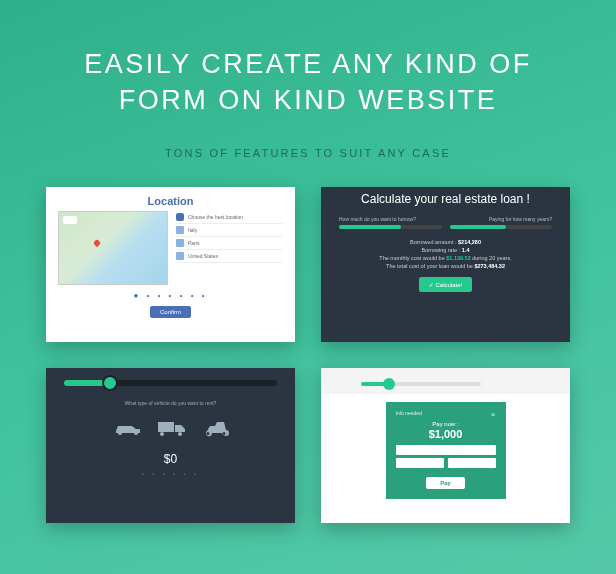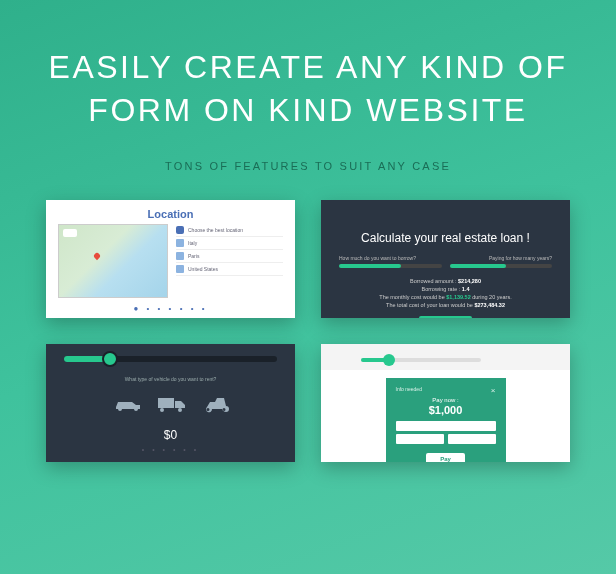--- a/index.html
+++ b/index.html
@@ -1,40 +1,40 @@
 <!DOCTYPE html>
 <html><head>
 <meta charset="utf-8">
 <style>
 *{margin:0;padding:0;box-sizing:border-box;font-family:Arial,Helvetica,sans-serif}
 body{width:616px;height:574px;background:linear-gradient(160deg,#2fb08b 0%,#3fc29d 50%,#55c9a7 100%);overflow:hidden}
 .hero{text-align:center;padding:46px 20px 28px}
-.hero h1{color:#fff;font-weight:300;font-size:32px;letter-spacing:2.5px;line-height:1.35}
+.hero h1{color:#fff;font-weight:300;font-size:27px;letter-spacing:2.5px;line-height:1.35}
 .hero p{color:#1a6d56;font-size:11px;letter-spacing:2.2px;margin-top:28px;font-weight:500}
 .grid{display:grid;grid-template-columns:1fr 1fr;gap:26px;padding:0 46px 40px}
-.card{height:118px;background:#fff;box-shadow:0 6px 18px rgba(0,0,0,.25);position:relative;overflow:hidden}
+.card{height:155px;background:#fff;box-shadow:0 6px 18px rgba(0,0,0,.25);position:relative;overflow:hidden}
 .card.dark{background:#2b3542}
 .card.dark2{background:#2b3542}
 
 
 .c1-title{text-align:center;color:#4a6fb5;font-size:11px;font-weight:600;padding:8px 0 4px}
 .c1-body{display:flex;padding:0 12px;gap:8px}
 .c1-map{width:110px;height:74px;background:linear-gradient(135deg,#cfe6c9 0%,#d8ecd5 40%,#b7dff0 60%,#a4d4ea 100%);border:1px solid #ccc;position:relative}
 .c1-map::before{content:"";position:absolute;left:4px;top:4px;width:14px;height:8px;background:#fff;border-radius:2px}
 .c1-map::after{content:"";position:absolute;left:35px;top:28px;width:6px;height:6px;background:#e74c3c;border-radius:50% 50% 50% 0;transform:rotate(-45deg)}
 .c1-list{flex:1;font-size:5px;color:#667}
 .c1-row{display:flex;align-items:center;gap:4px;padding:2px 0;border-bottom:1px solid #eee}
 .c1-check{width:8px;height:8px;background:#4a6fb5;border-radius:2px}
 .c1-icon{width:8px;height:8px;background:#8cb3e0;border-radius:1px}
 .c1-foot{text-align:center;padding-top:6px}
 .c1-dots{font-size:8px;letter-spacing:3px;color:#4a6fb5}
 .c1-btn{display:inline-block;background:#4a6fb5;color:#fff;font-size:6px;padding:3px 10px;border-radius:2px;margin-top:4px}
 
 
-.c2{padding:31px 18px;color:#fff;text-align:center}
+.c2{padding:5px 18px;color:#fff;text-align:center}
 .c2 h3{font-size:12px;font-weight:400;margin-bottom:10px}
 .c2-labels{display:flex;justify-content:space-between;font-size:5px;color:#bbb;margin-bottom:3px}
 .c2-sliders{display:flex;gap:8px;margin-bottom:10px}
 .c2-bar{flex:1;height:4px;background:#444;position:relative;border-radius:2px}
 .c2-bar::before{content:"";position:absolute;left:0;top:0;height:100%;background:#27c88e;border-radius:2px}
 .c2-bar.b1::before{width:60%}
 .c2-bar.b2::before{width:55%}
 .c2-line{font-size:5.5px;color:#ccc;margin:2px 0}
 .c2-line .val{color:#fff;font-weight:600}
 .c2-line .accent{color:#27c88e;font-weight:600}

